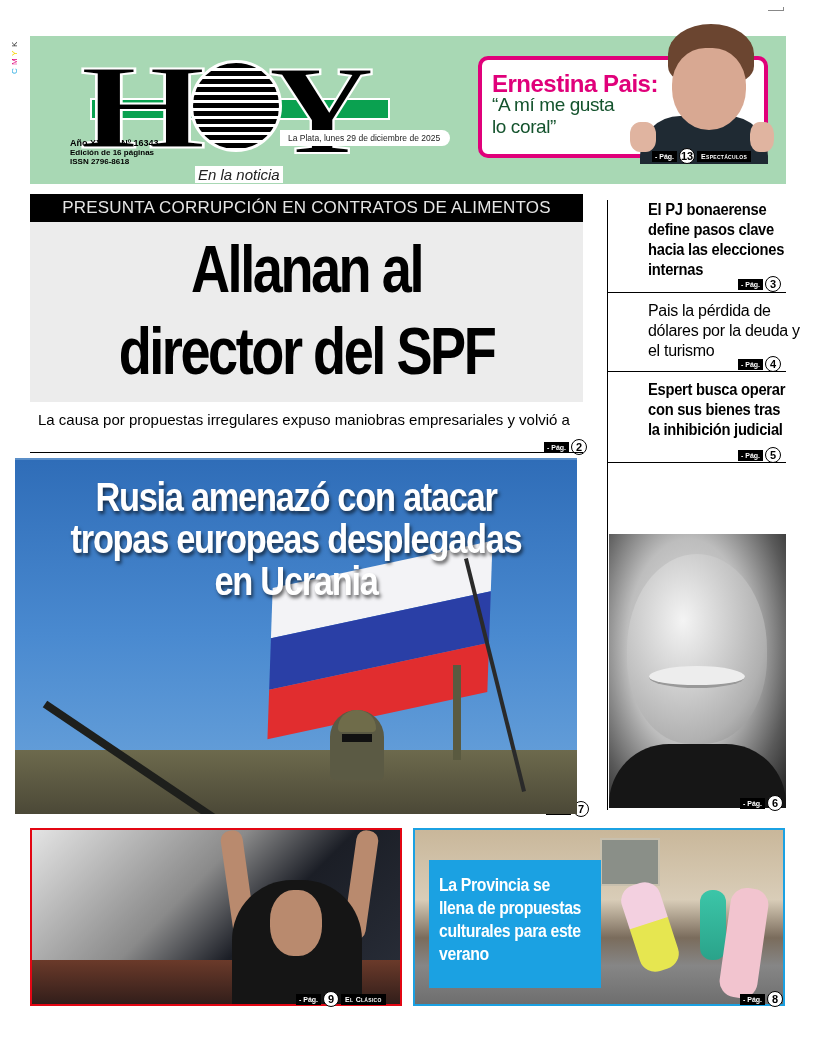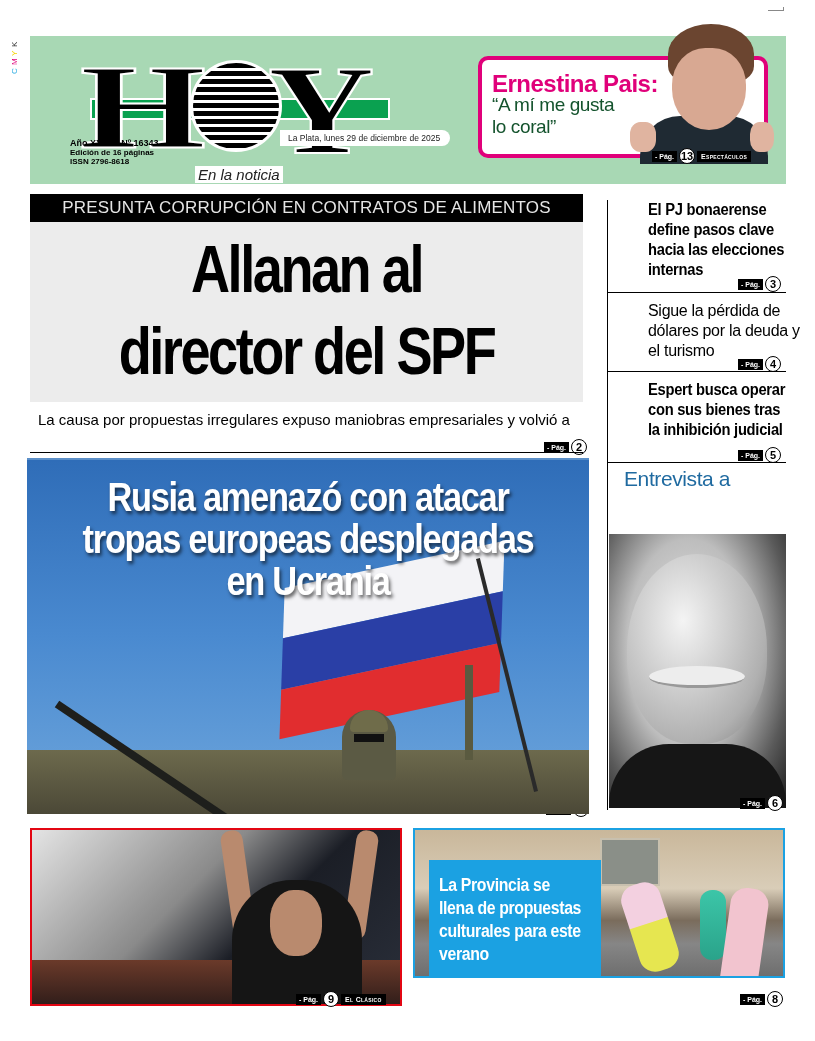--- a/index.html
+++ b/index.html
@@ -55,21 +55,21 @@
   .side-item .t { font-size: 16px; line-height: 20px; letter-spacing: -0.3px; }
   .side-item .t.bold { font-weight: bold; transform: scaleX(0.92); transform-origin: left top; width: 176px; }
   .side-rule { position: absolute; left: 608px; width: 178px; height: 1px; background: #000; }
   .interview { position: absolute; left: 624px; top: 466px; width: 162px; font-size: 21px; line-height: 25px; color: #1f6aa0; letter-spacing: -0.4px; }
   .photo-caparros { position: absolute; left: 609px; top: 534px; width: 177px; height: 274px; background: radial-gradient(ellipse at 45% 40%, #e8e8e8 0%, #bdbdbd 45%, #5a5a5a 75%, #1a1a1a 100%); overflow: hidden; }
   .photo-caparros .head { position: absolute; left: 18px; top: 20px; width: 140px; height: 190px; border-radius: 50% 50% 45% 45%; background: radial-gradient(ellipse at 40% 35%, #f4f4f4, #b0b0b0 70%, #7a7a7a); }
   .photo-caparros .mustache { position: absolute; left: 40px; top: 132px; width: 96px; height: 22px; border-radius: 50%; background: #ededed; border-bottom: 3px solid #999; }
   .photo-caparros .shirt { position: absolute; left: 0; top: 210px; width: 177px; height: 64px; background: #161616; border-radius: 60px 60px 0 0; }
 
   
-  .russia { position: absolute; left: 27px; top: 458px; width: 562px; height: 356px; background: linear-gradient(180deg, #2f6db8 0%, #4a8ad0 50%, #6ea6dc 100%); overflow: hidden; border-top: 2px solid #5b8fc8; }
+  .russia { position: absolute; left: 15px; top: 458px; width: 562px; height: 356px; background: linear-gradient(180deg, #2f6db8 0%, #4a8ad0 50%, #6ea6dc 100%); overflow: hidden; border-top: 2px solid #5b8fc8; }
   .russia .hl { position: absolute; left: 0; top: 16px; width: 562px; text-align: center; color: #fff; font-weight: bold; font-size: 40px; line-height: 42px; letter-spacing: -1.5px; text-shadow: 2px 3px 4px rgba(0,0,0,0.6); transform: scaleX(0.86); transform-origin: center top; z-index: 3; }
   .flag { position: absolute; left: 255px; top: 105px; width: 220px; height: 150px; transform: skewY(-14deg) rotate(2deg); z-index: 2; }
   .flag .w { height: 33%; background: #f3f3f6; }
   .flag .b { height: 34%; background: #2a3fa6; }
   .flag .r { height: 33%; background: #e12d2f; }
   .pole { position: absolute; left: 478px; top: 95px; width: 4px; height: 240px; background: #2a2a2a; transform: rotate(-14deg); z-index: 2; }
   .vehicle { position: absolute; left: 0; top: 290px; width: 562px; height: 66px; background: linear-gradient(180deg, #6d6a4d, #4a4736); z-index: 1; }
   .gun { position: absolute; left: 30px; top: 240px; width: 230px; height: 8px; background: #1e1f1c; transform: rotate(34deg); transform-origin: left center; z-index: 2; }
   .soldier { position: absolute; left: 315px; top: 250px; width: 54px; height: 70px; border-radius: 30px 30px 6px 6px; background: #5b5a44; z-index: 2; }
   .soldier:before { content: ""; position: absolute; left: 8px; top: 0; width: 38px; height: 22px; border-radius: 20px 20px 4px 4px; background: #6f6c4a; }
@@ -79,21 +79,21 @@
   
   .promo-left { position: absolute; left: 30px; top: 828px; width: 372px; height: 178px; border: 2px solid #e30613; background: linear-gradient(135deg, #e4e4e4 0%, #8a8a8a 40%, #1b1e26 60%, #2a2f3a 100%); overflow: hidden; }
   .promo-left .crowd { position: absolute; left: 0; top: 130px; width: 372px; height: 50px; background: linear-gradient(180deg, #6b3a2a, #2a1a18); }
   .promo-left .man { position: absolute; left: 200px; top: 50px; width: 130px; height: 130px; border-radius: 60px 60px 0 0; background: #151515; }
   .promo-left .man-head { position: absolute; left: 238px; top: 60px; width: 52px; height: 66px; border-radius: 45%; background: #b98a6e; }
   .promo-left .arm-l { position: absolute; left: 195px; top: 0; width: 22px; height: 110px; background: #b98a6e; transform: rotate(-8deg); border-radius: 10px; }
   .promo-left .arm-r { position: absolute; left: 318px; top: 0; width: 22px; height: 110px; background: #b98a6e; transform: rotate(8deg); border-radius: 10px; }
   .red-box { position: absolute; left: 10px; top: 40px; width: 170px; height: 100px; background: #e30613; z-index: 2; }
   .red-box .t { position: absolute; left: 8px; top: 12px; color: #fff; font-size: 28px; line-height: 33px; letter-spacing: -0.8px; transform: scaleX(0.92); transform-origin: left top; white-space: nowrap; }
 
-  .promo-right { position: absolute; left: 413px; top: 828px; width: 372px; height: 150px; border: 2px solid #1ba1e2; background: linear-gradient(180deg, #c9b79a 0%, #d9cdb8 40%, #7a6c5c 62%, #868686 78%, #6e6e6e 100%); overflow: hidden; }
+  .promo-right { position: absolute; left: 413px; top: 828px; width: 372px; height: 178px; border: 2px solid #1ba1e2; background: linear-gradient(180deg, #c9b79a 0%, #d9cdb8 40%, #7a6c5c 62%, #868686 78%, #6e6e6e 100%); overflow: hidden; }
   .promo-right .window { position: absolute; left: 185px; top: 8px; width: 60px; height: 48px; background: #8a8f88; border: 2px solid #c8c0ae; }
   .promo-right .dancer1 { position: absolute; left: 215px; top: 52px; width: 40px; height: 90px; background: linear-gradient(180deg, #f3d0e0 0%, #f3d0e0 45%, #e6e650 46%, #e6e650 100%); border-radius: 16px; transform: rotate(-18deg); }
   .promo-right .dancer2 { position: absolute; left: 285px; top: 60px; width: 26px; height: 70px; background: linear-gradient(180deg, #3cc6a8, #2aa38a); border-radius: 12px; }
   .promo-right .dancer3 { position: absolute; left: 310px; top: 58px; width: 38px; height: 110px; background: #f2c4cf; border-radius: 16px; transform: rotate(8deg); }
   .blue-box { position: absolute; left: 14px; top: 30px; width: 172px; height: 128px; background: #1ba1e2; z-index: 2; }
   .blue-box .t { position: absolute; left: 10px; top: 14px; color: #fff; font-weight: bold; font-size: 18px; line-height: 23px; letter-spacing: -0.4px; transform: scaleX(0.88); transform-origin: left top; width: 190px; }
 </style>
 </head>
 <body>
 
@@ -171,21 +171,21 @@
     </div>
   </a>
   <div class="pag" style="left:738px;top:277px;">
     <span class="lbl">- Pág.</span>
     <span class="num">3</span>
   </div>
   <div class="side-rule" style="top:292px"></div>
 
   <a class="side-item" style="top:301px">
     <div class="t">
-      <div>Sigue la pérdida de</div>
+      <div>Pais la pérdida de</div>
       <div>dólares por la deuda y</div>
       <div>el turismo</div>
     </div>
   </a>
   <div class="pag" style="left:738px;top:357px;">
     <span class="lbl">- Pág.</span>
     <span class="num">4</span>
   </div>
   <div class="side-rule" style="top:371px"></div>
 
@@ -196,21 +196,20 @@
       <div>la inhibición judicial</div>
     </div>
   </a>
   <div class="pag" style="left:738px;top:448px;">
     <span class="lbl">- Pág.</span>
     <span class="num">5</span>
   </div>
   <div class="side-rule" style="top:462px"></div>
 
   <a class="interview">
-    <div>Entrevista a</div>
   </a>
   <div class="photo-caparros">
     <div class="head"></div>
     <div class="mustache"></div>
     <div class="shirt"></div>
   </div>
   <div class="pag" style="left:740px;top:796px;">
     <span class="lbl">- Pág.</span>
     <span class="num">6</span>
   </div>

